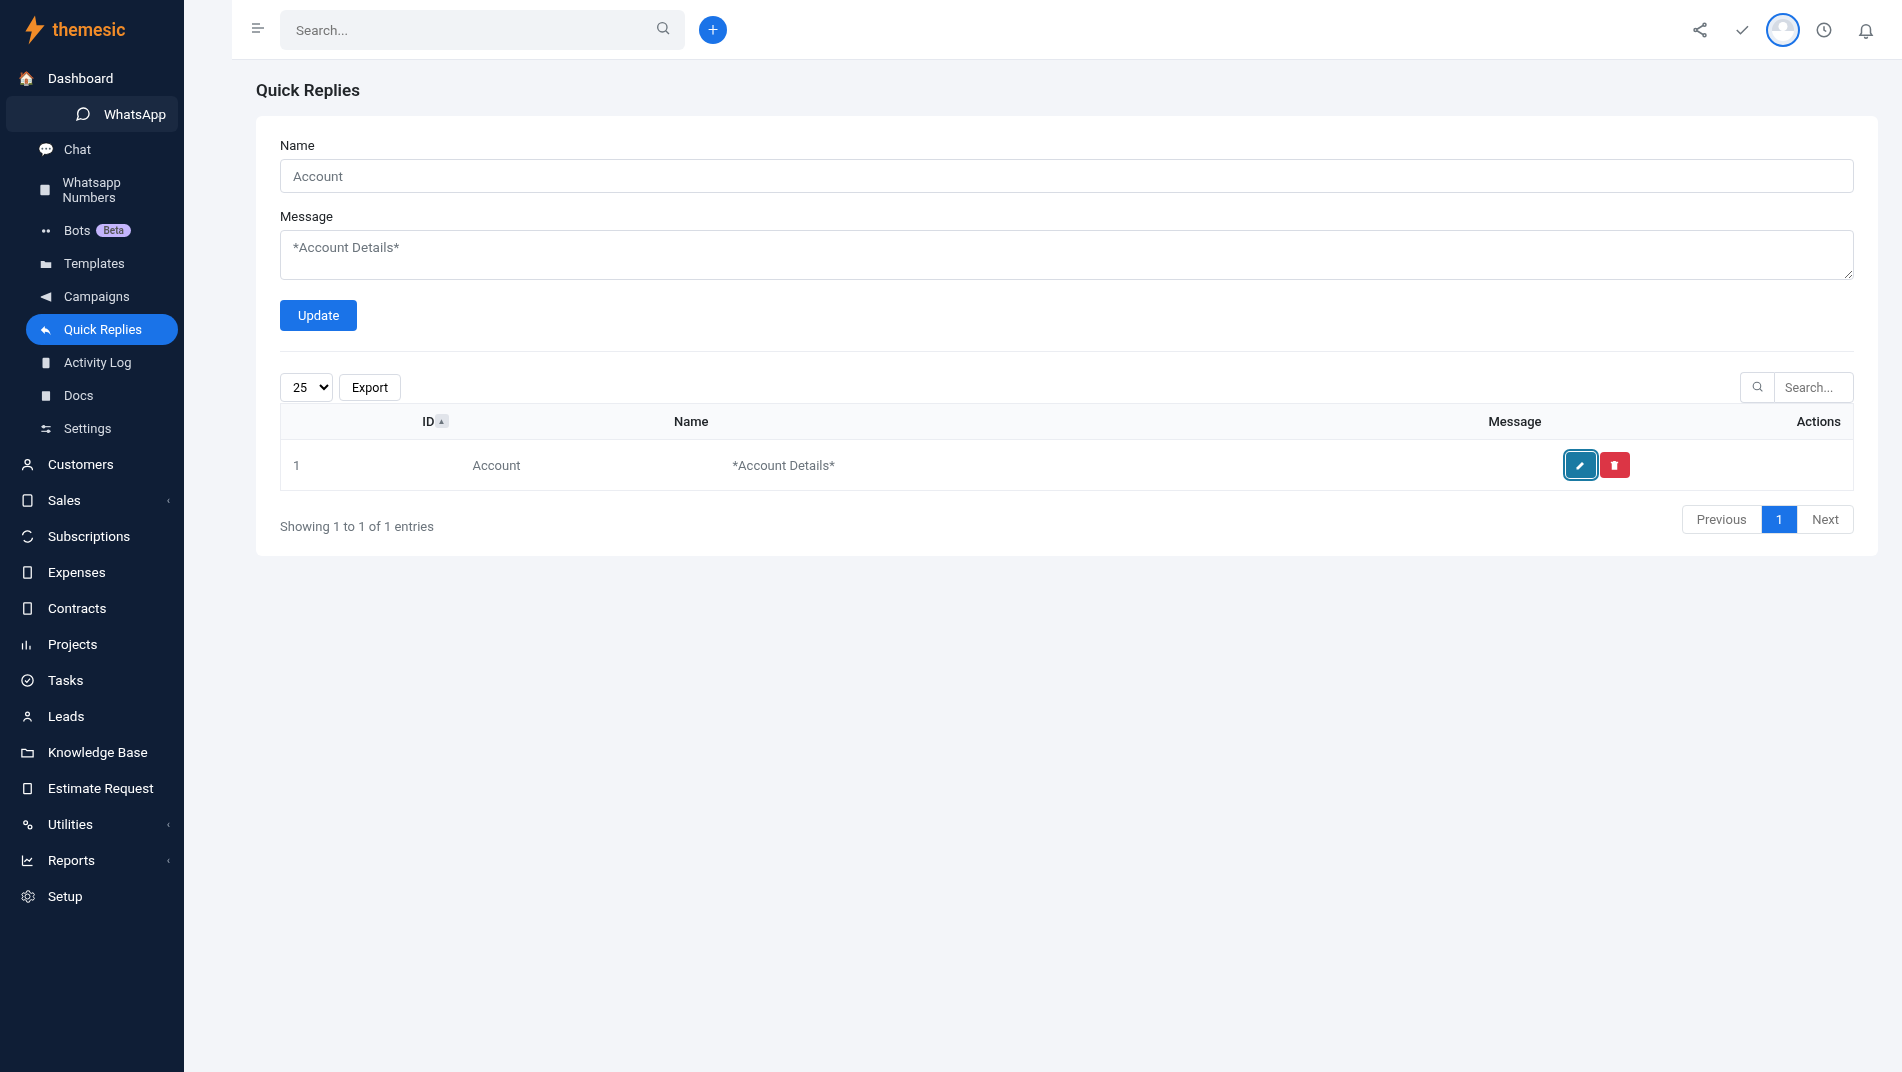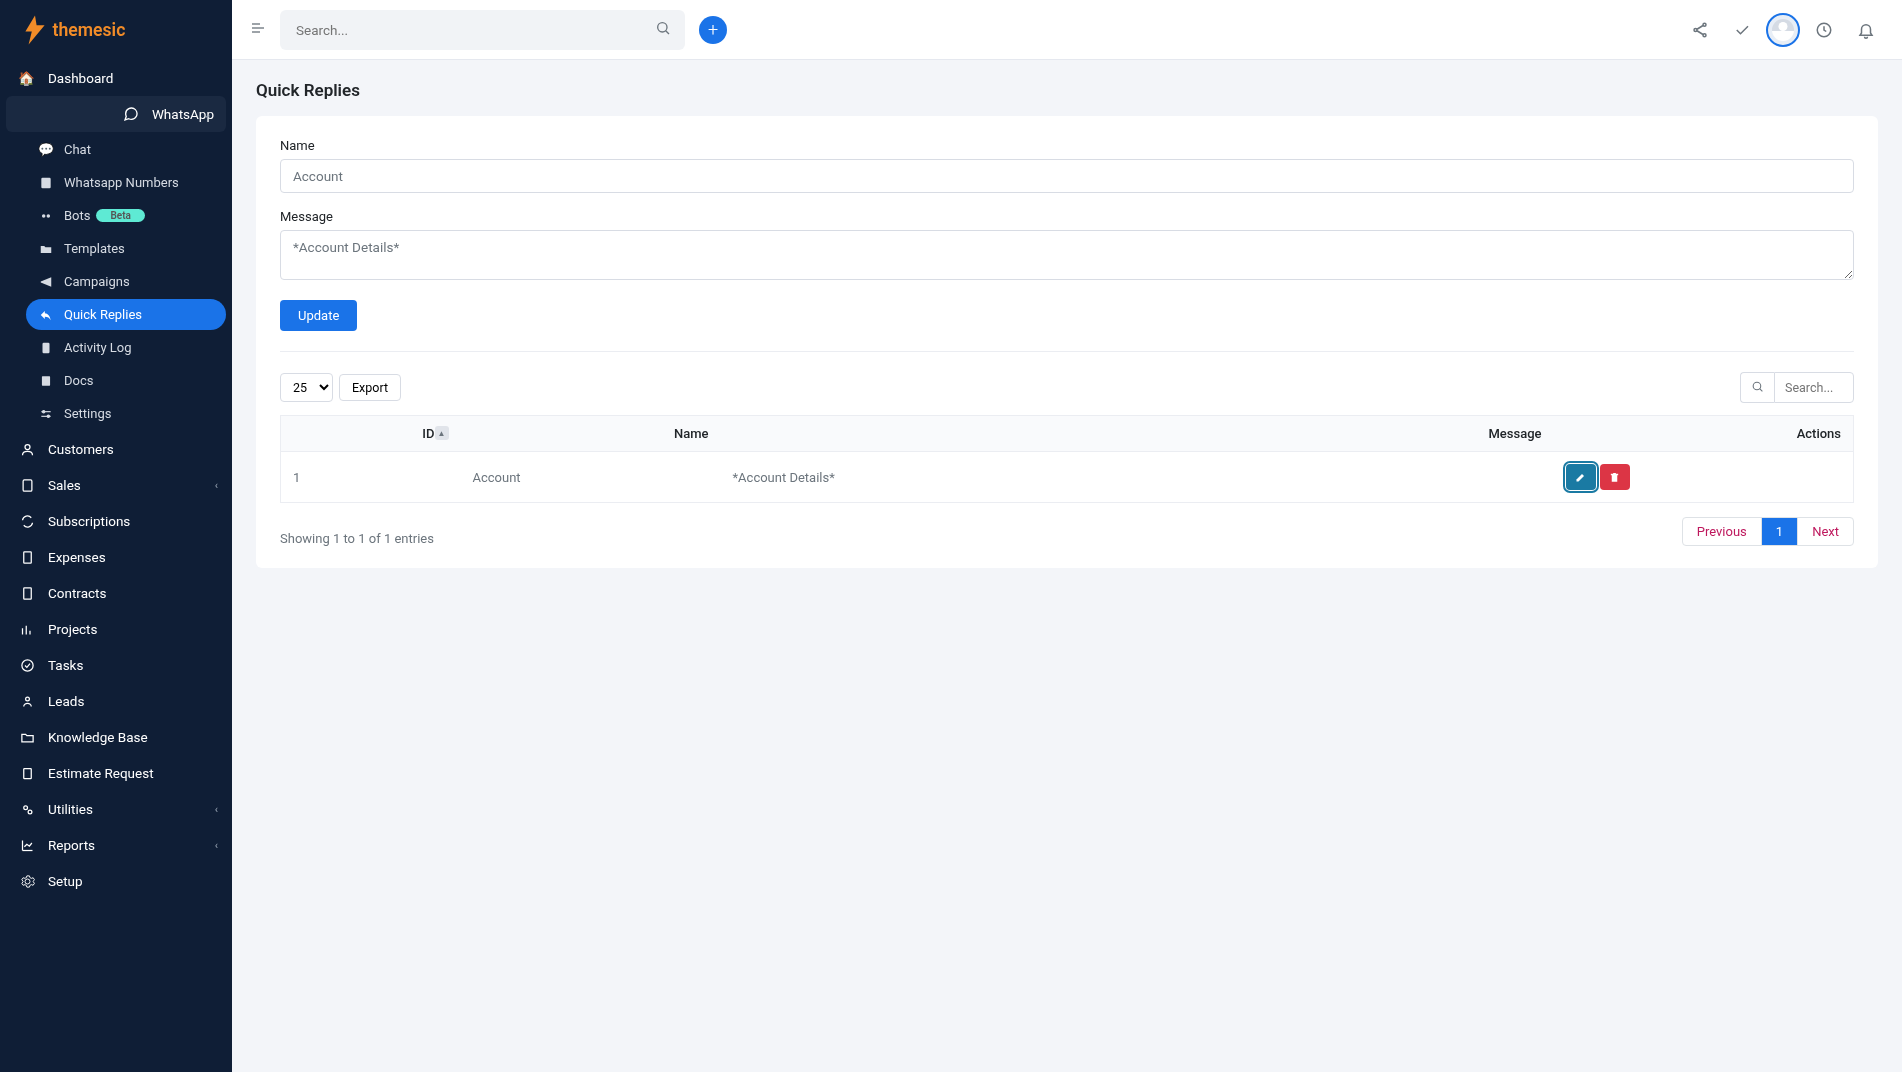--- a/index.html
+++ b/index.html
@@ -1,30 +1,30 @@
 <!DOCTYPE html>
 <html><head>
 <meta charset="utf-8">
 <style>
 * { margin:0; padding:0; box-sizing:border-box; font-family:-apple-system,BlinkMacSystemFont,"Segoe UI",Roboto,sans-serif; }
 body { background:#f3f5f9; color:#212529; overflow-x:hidden; }
 
 
-.sidebar { position:fixed; left:0; top:0; bottom:0; width:232px; background:#0f1e36; color:#fff; overflow-y:auto; }
+.sidebar { position:fixed; left:0; top:0; bottom:0; width:184px; background:#0f1e36; color:#fff; overflow-y:auto; }
 .logo { display:flex; align-items:center; padding:8px 16px; height:60px; }
 .logo svg { height:32px; }
 .nav-item { display:flex; align-items:center; padding:10px 18px; color:#fff; font-size:13.5px; cursor:pointer; position:relative; }
 .nav-item.active-parent { background:#1a2941; border-radius:6px; margin:0 6px; padding:10px 12px;justify-content:flex-end; }
 .nav-item .icon { width:18px; margin-right:12px; display:inline-flex; align-items:center; justify-content:center; }
 .nav-item .caret { position:absolute; right:14px; font-size:11px; color:#9aa5b5; }
 .nav-sub { padding-left:20px; }
 .nav-sub .nav-item { padding:8px 12px; font-size:13px; color:#d6dbe3; margin:2px 6px; border-radius:20px; }
 .nav-sub .nav-item.active { background:#1a73e8; color:#fff; }
 .nav-sub .nav-item .icon { width:16px; margin-right:10px; }
-.badge { background:#5eead4; color:#555; font-size:10px; padding:1px 14px; border-radius:8px; margin-left:6px; font-weight:600; }
+.badge { background:#c4b5fd; color:#555; font-size:10px; padding:1px 7px; border-radius:8px; margin-left:6px; font-weight:600; }
 
 
 .topbar { position:fixed; left:232px; right:0; top:0; height:60px; background:#fff; display:flex; align-items:center; padding:0 18px; border-bottom:1px solid #e5e8ef; gap:14px; }
 .hamburger { cursor:pointer; color:#6c757d; }
 .search-wrap { position:relative; width:405px; }
 .search-wrap input { width:100%; height:40px; background:#f1f3f6; border:none; border-radius:6px; padding:0 40px 0 16px; font-size:13.5px; color:#6c757d; outline:none; }
 .search-wrap .sicon { position:absolute; right:14px; top:50%; transform:translateY(-50%); color:#6c757d; }
 .add-btn { width:28px; height:28px; border-radius:50%; background:#1a73e8; color:#fff; display:flex; align-items:center; justify-content:center; cursor:pointer; font-size:18px; font-weight:300; }
 .topbar-right { margin-left:auto; display:flex; align-items:center; gap:6px; }
 .ticon { width:36px; height:36px; display:flex; align-items:center; justify-content:center; cursor:pointer; color:#6c757d; border-radius:6px; }
@@ -35,39 +35,39 @@
 
 .main { margin-left:232px; padding:80px 24px 24px; }
 .page-title { font-size:17px; font-weight:600; margin-bottom:16px; color:#212529; }
 .card { background:#fff; border-radius:6px; padding:22px 24px; }
 .form-label { font-size:13px; color:#212529; margin-bottom:6px; display:block; }
 .form-input { width:100%; border:1px solid #d8dce4; border-radius:4px; padding:8px 12px; font-size:13.5px; color:#6c757d; margin-bottom:16px; outline:none; }
 textarea.form-input { resize:both; min-height:50px; font-family:inherit; }
 .btn-primary { background:#1a73e8; color:#fff; border:none; padding:8px 18px; border-radius:4px; font-size:13px; cursor:pointer; }
 hr { border:none; border-top:1px solid #ebedf2; margin:20px 0; }
 
-.table-toolbar { display:flex; align-items:center; gap:6px; margin-bottom:12px; }
+.table-toolbar { display:flex; align-items:center; gap:6px; }
 .select-sm { border:1px solid #d8dce4; border-radius:4px; padding:5px 8px; font-size:12.5px; background:#fff; cursor:pointer; }
 .btn-sm { border:1px solid #d8dce4; background:#fff; padding:5px 12px; font-size:12.5px; border-radius:4px; cursor:pointer; }
 .table-search { margin-left:auto; display:flex; }
 .table-search .sb { border:1px solid #d8dce4; border-right:none; border-radius:4px 0 0 4px; padding:5px 10px; color:#6c757d; background:#fff; }
 .table-search input { border:1px solid #d8dce4; border-radius:0 4px 4px 0; padding:5px 10px; font-size:12.5px; outline:none; width:80px; }
 
 table { width:100%; border-collapse:collapse; border:1px solid #ebedf2; }
 thead th { background:#f9fafc; text-align:right; font-size:13px; font-weight:500; color:#212529; padding:10px 12px; border-bottom:1px solid #ebedf2; }
 thead th .sort { float:right; width:14px; height:14px; background:#e1e4ea; border-radius:3px; display:inline-flex; align-items:center; justify-content:center; font-size:8px; color:#6c757d; }
 tbody td { padding:12px; font-size:13px; color:#6c757d; border-bottom:1px solid #ebedf2; }
 .action-btns { display:flex; gap:4px; }
 .act { width:30px; height:26px; border-radius:4px; display:flex; align-items:center; justify-content:center; cursor:pointer; font-size:12px; }
 .act-edit { background:#1a7aa3; color:#fff; outline:2px solid #1a7aa3; outline-offset:1px; }
 .act-del { background:#dc3545; color:#fff; }
 
 .table-footer { display:flex; align-items:flex-end; margin-top:14px; font-size:13px; color:#6c757d; }
 .pager { margin-left:auto; display:flex; border:1px solid #dee2e6; border-radius:4px; overflow:hidden; }
-.pager span { padding:6px 14px; font-size:13px; cursor:pointer; border-right:1px solid #dee2e6; color:#be185d; }
+.pager span { padding:6px 14px; font-size:13px; cursor:pointer; border-right:1px solid #dee2e6; color:#737373; }
 .pager span:last-child { border-right:none; }
 .pager .active { background:#1a73e8; color:#fff; }
 </style>
 </head>
 <body>
 
 <aside class="sidebar">
   <div class="logo">
     <svg viewBox="0 0 180 40" width="150">
         <g fill="none">

